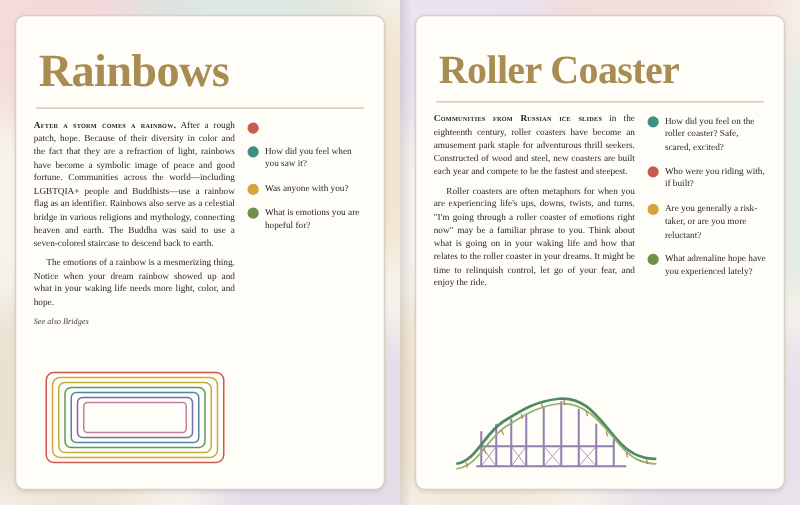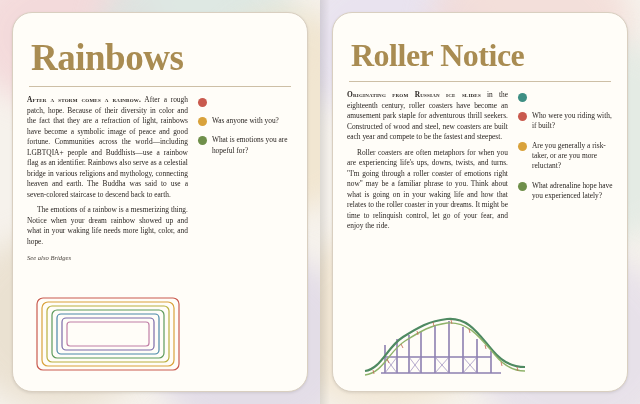--- a/index.html
+++ b/index.html
@@ -36,21 +36,21 @@
     pointer-events: none;
   }
   .card-inner {
     position: absolute;
     left: 12px;
     top: 12px;
     right: 12px;
     bottom: 12px;
     background: #fffdf8;
     border: 1px solid #d9cfc0;
-    border-radius: 20px;
+    border-radius: 8px;
     box-shadow: 0 1px 3px rgba(0,0,0,0.10);
     overflow: hidden;
   }
   .card-pad {
     position: absolute;
     left: 14px;
     top: 10px;
     right: 14px;
     bottom: 10px;
   }
@@ -164,20 +164,24 @@
               <span class="smallcaps">After a storm comes a rainbow.</span>
               <span> After a rough patch, hope. Because of their diversity in color and the fact that they are a refraction of light, rainbows have become a symbolic image of peace and good fortune. Communities across the world—including LGBTQIA+ people and Buddhists—use a rainbow flag as an identifier. Rainbows also serve as a celestial bridge in various religions and mythology, connecting heaven and earth. The Buddha was said to use a seven-colored staircase to descend back to earth.</span>
             </p>
             <p>The emotions of a rainbow is a mesmerizing thing. Notice when your dream rainbow showed up and what in your waking life needs more light, color, and hope.</p>
             <div class="seealso">See also Bridges</div>
           </div>
 
           <div class="col-q">
             <div class="q-item">
               <span class="dot" style="background:#c95a4e"></span>
+            </div>
+            <div class="q-item">
+              <span class="dot" style="background:#3e8f84"></span>
+              <span class="q-text">How did you feel when you saw it?</span>
             </div>
             <div class="q-item">
               <span class="dot" style="background:#d9a23b"></span>
               <span class="q-text">Was anyone with you?</span>
             </div>
             <div class="q-item">
               <span class="dot" style="background:#6f8f4a"></span>
               <span class="q-text">What is emotions you are hopeful for?</span>
             </div>
           </div>
@@ -199,35 +203,36 @@
   <div class="card">
     <div class="wash" style="left:-30px; top:-40px; width:190px; height:160px; background:#e5dff0;"></div>
     <div class="wash" style="left:110px; top:-50px; width:200px; height:150px; background:#f3d9d4;"></div>
     <div class="wash" style="left:200px; top:40px; width:180px; height:200px; background:#dfe9e2;"></div>
     <div class="wash" style="left:-40px; top:230px; width:210px; height:180px; background:#f0e3cd;"></div>
     <div class="wash" style="left:150px; top:250px; width:210px; height:190px; background:#e3dce9;"></div>
     <div class="wash" style="left:60px; top:130px; width:170px; height:170px; background:#f7efe0; opacity:0.6;"></div>
 
     <div class="card-inner">
       <div class="card-pad">
-        <h1 class="title title-coaster">Roller Notice</h1>
+        <h1 class="title title-coaster">Roller Coaster</h1>
         <div class="rule"></div>
 
         <div class="columns">
           <div class="col-main">
             <p class="first">
-              <span class="smallcaps">Originating from Russian ice slides</span>
+              <span class="smallcaps">Communities from Russian ice slides</span>
               <span> in the eighteenth century, roller coasters have become an amusement park staple for adventurous thrill seekers. Constructed of wood and steel, new coasters are built each year and compete to be the fastest and steepest.</span>
             </p>
             <p>Roller coasters are often metaphors for when you are experiencing life's ups, downs, twists, and turns. "I'm going through a roller coaster of emotions right now" may be a familiar phrase to you. Think about what is going on in your waking life and how that relates to the roller coaster in your dreams. It might be time to relinquish control, let go of your fear, and enjoy the ride.</p>
           </div>
 
           <div class="col-q">
             <div class="q-item">
               <span class="dot" style="background:#3e8f84"></span>
+              <span class="q-text">How did you feel on the roller coaster? Safe, scared, excited?</span>
             </div>
             <div class="q-item">
               <span class="dot" style="background:#c95a4e"></span>
               <span class="q-text">Who were you riding with, if built?</span>
             </div>
             <div class="q-item">
               <span class="dot" style="background:#d9a23b"></span>
               <span class="q-text">Are you generally a risk-taker, or are you more reluctant?</span>
             </div>
             <div class="q-item">

